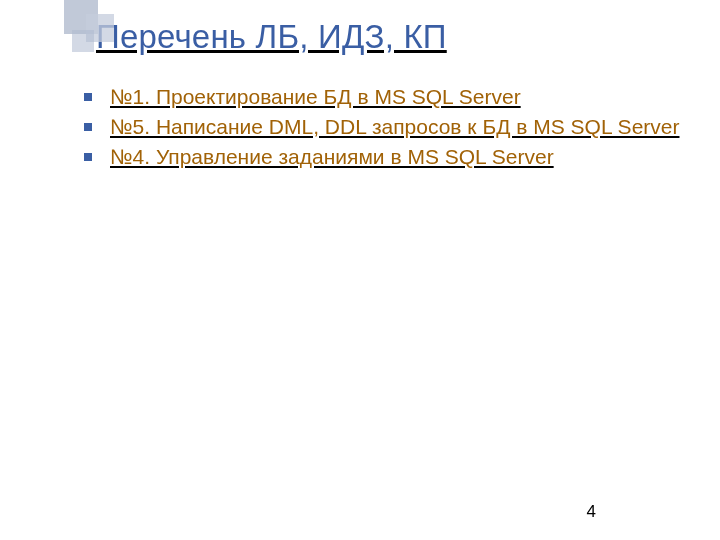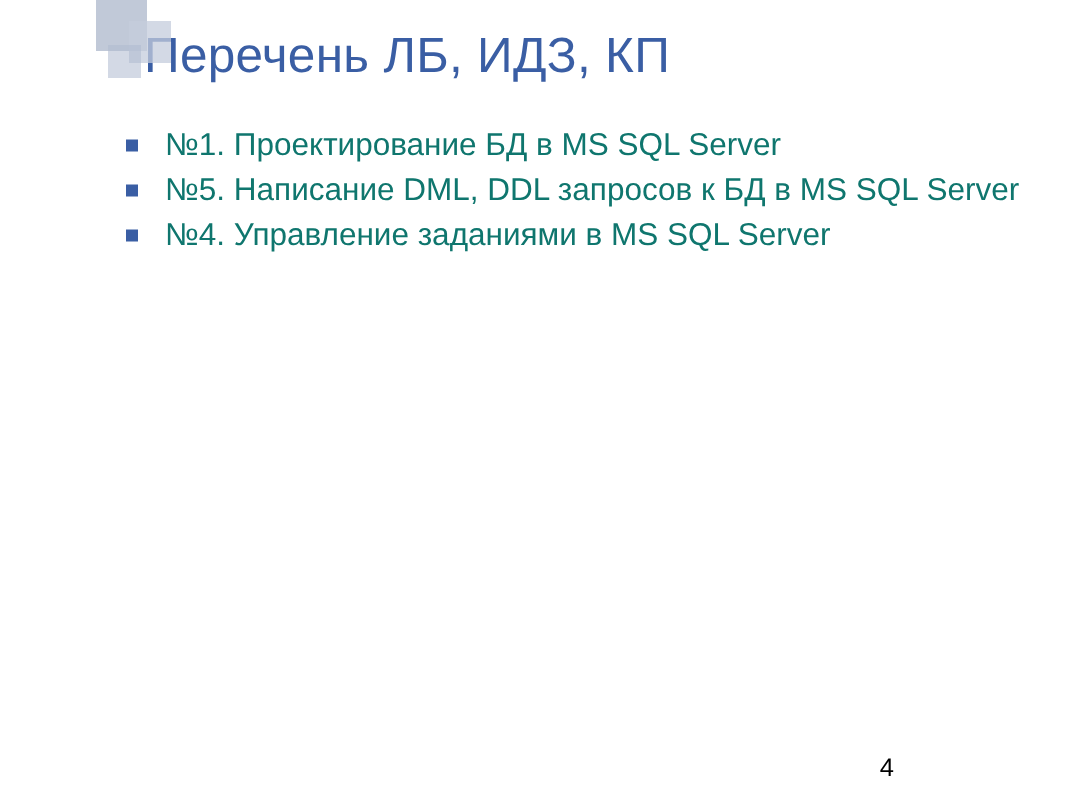--- a/index.html
+++ b/index.html
@@ -9,20 +9,21 @@
       background: #ffffff;
       font-family: Verdana, Geneva, sans-serif;
       position: relative;
       overflow: hidden;
     }
     .slide {
       width: 100%;
       height: 100%;
       padding: 18px 40px 30px 48px;
       position: relative;
+      text-decoration: underline;
     }
     .title-wrap {
       position: relative;
       margin-bottom: 28px;
       padding-left: 48px;
     }
     .title-decor {
       position: absolute;
       left: 16px;
       top: -18px;
@@ -43,21 +44,21 @@
       letter-spacing: 0.2px;
     }
     .bullets {
       list-style: none;
       padding-left: 36px;
     }
     .bullets li {
       position: relative;
       font-size: 21px;
       line-height: 1.24;
-      color: #0f766e;
+      color: #a16207;
       margin-bottom: 4px;
       padding-left: 26px;
     }
     .bullets li::before {
       content: "";
       position: absolute;
       left: 0;
       top: 9px;
       width: 8px;
       height: 8px;

